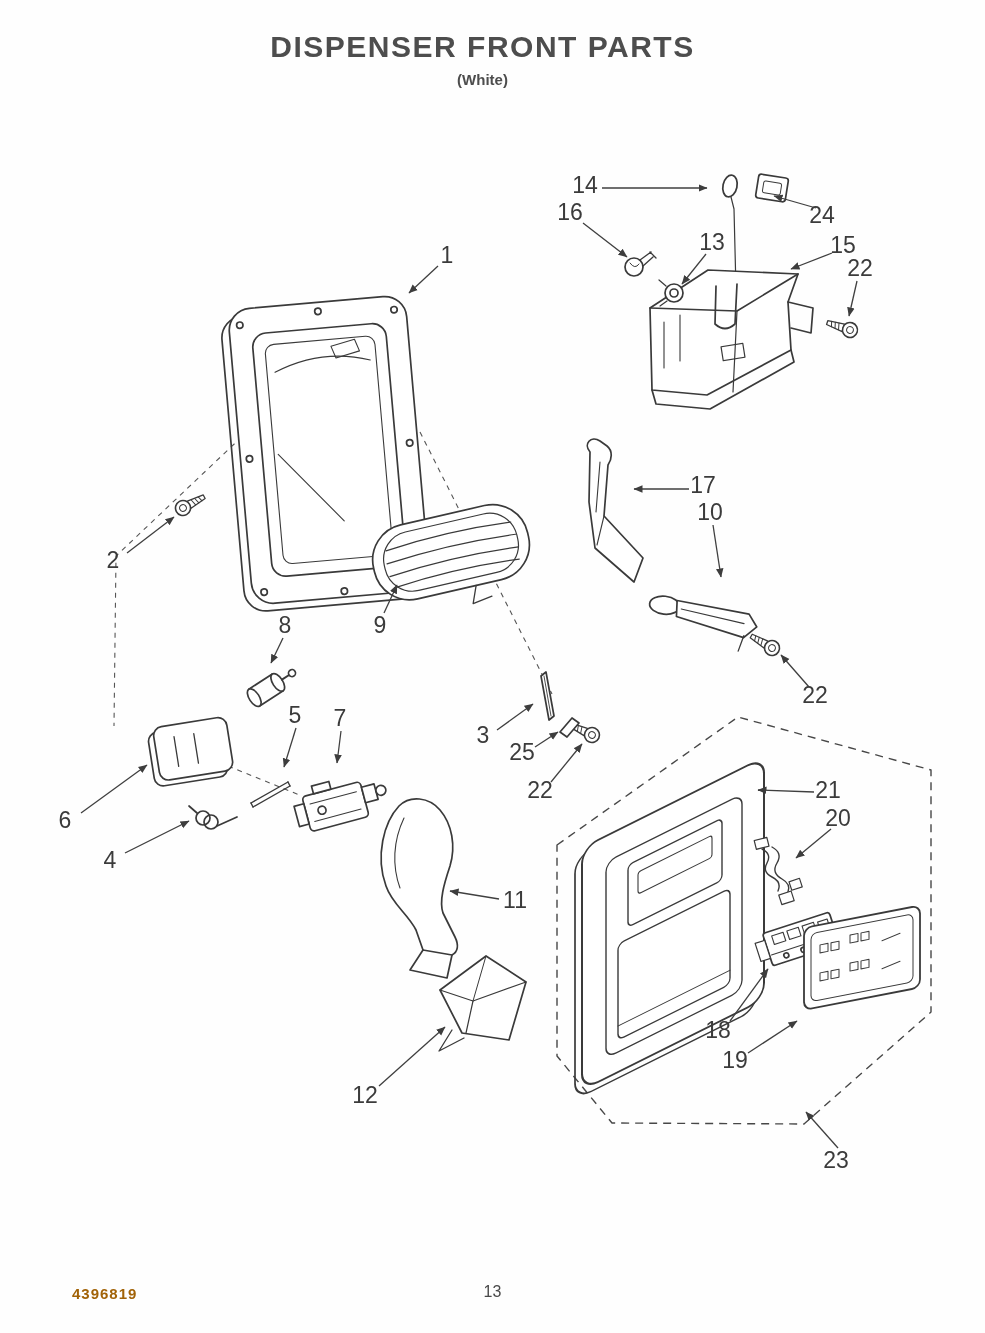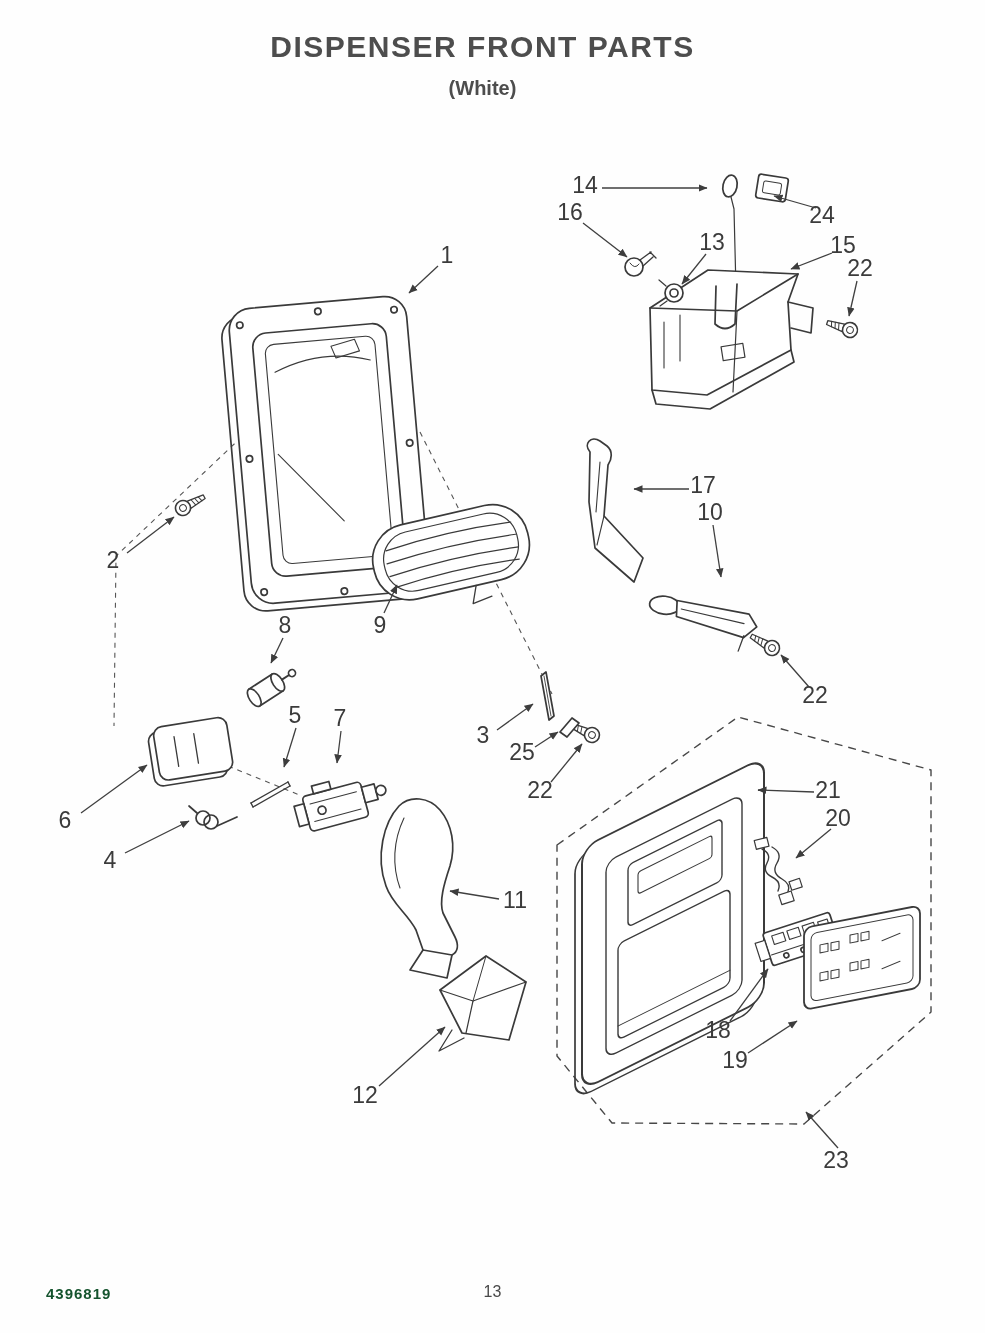--- a/index.html
+++ b/index.html
@@ -3,22 +3,22 @@
 <meta charset="utf-8">
 <style>
   *{margin:0;padding:0;box-sizing:border-box}
   html,body{width:985px;height:1333px}
   body{background:#fff;position:relative;font-family:"Liberation Sans",sans-serif;overflow:hidden}
   .page{position:absolute;inset:0;background:#fefefe}
   svg.diagram{position:absolute;left:0;top:0}
   .header{position:absolute;top:30px;left:0;width:965px;text-align:center;color:#4d4d4d}
   .title{font-size:30px;font-weight:700;letter-spacing:1.5px}
   .model{font-size:16px;font-weight:700;margin-top:5px;letter-spacing:.5px}
-  .finish{font-size:20px;font-weight:700;margin-top:13px}
-  .doc-number{position:absolute;left:46px;top:1285px;font-size:15px;font-weight:700;color:#14532d;letter-spacing:1px}
+  .finish{font-size:15px;font-weight:700;margin-top:7px}
+  .doc-number{position:absolute;left:72px;top:1285px;font-size:15px;font-weight:700;color:#a16207;letter-spacing:1px}
   .page-number{position:absolute;left:0;top:1283px;width:985px;text-align:center;font-size:16px;color:#4a4a4a}
   g.part{stroke:#3a3a3a;stroke-width:1.7;fill:none;stroke-linejoin:round;stroke-linecap:round}
   g.callout line{stroke:#3f3f3f;stroke-width:1.3}
   g.callout text{font-family:"Liberation Sans",sans-serif;font-size:23px;fill:#3b3b3b;text-anchor:middle}
   .dash{stroke:#474747;stroke-width:1.4;fill:none;stroke-dasharray:8 6;stroke-linejoin:round}
   .axis{stroke:#555;stroke-width:1.1;fill:none;stroke-dasharray:5 5}
 </style>
 </head>
 <body>
 

